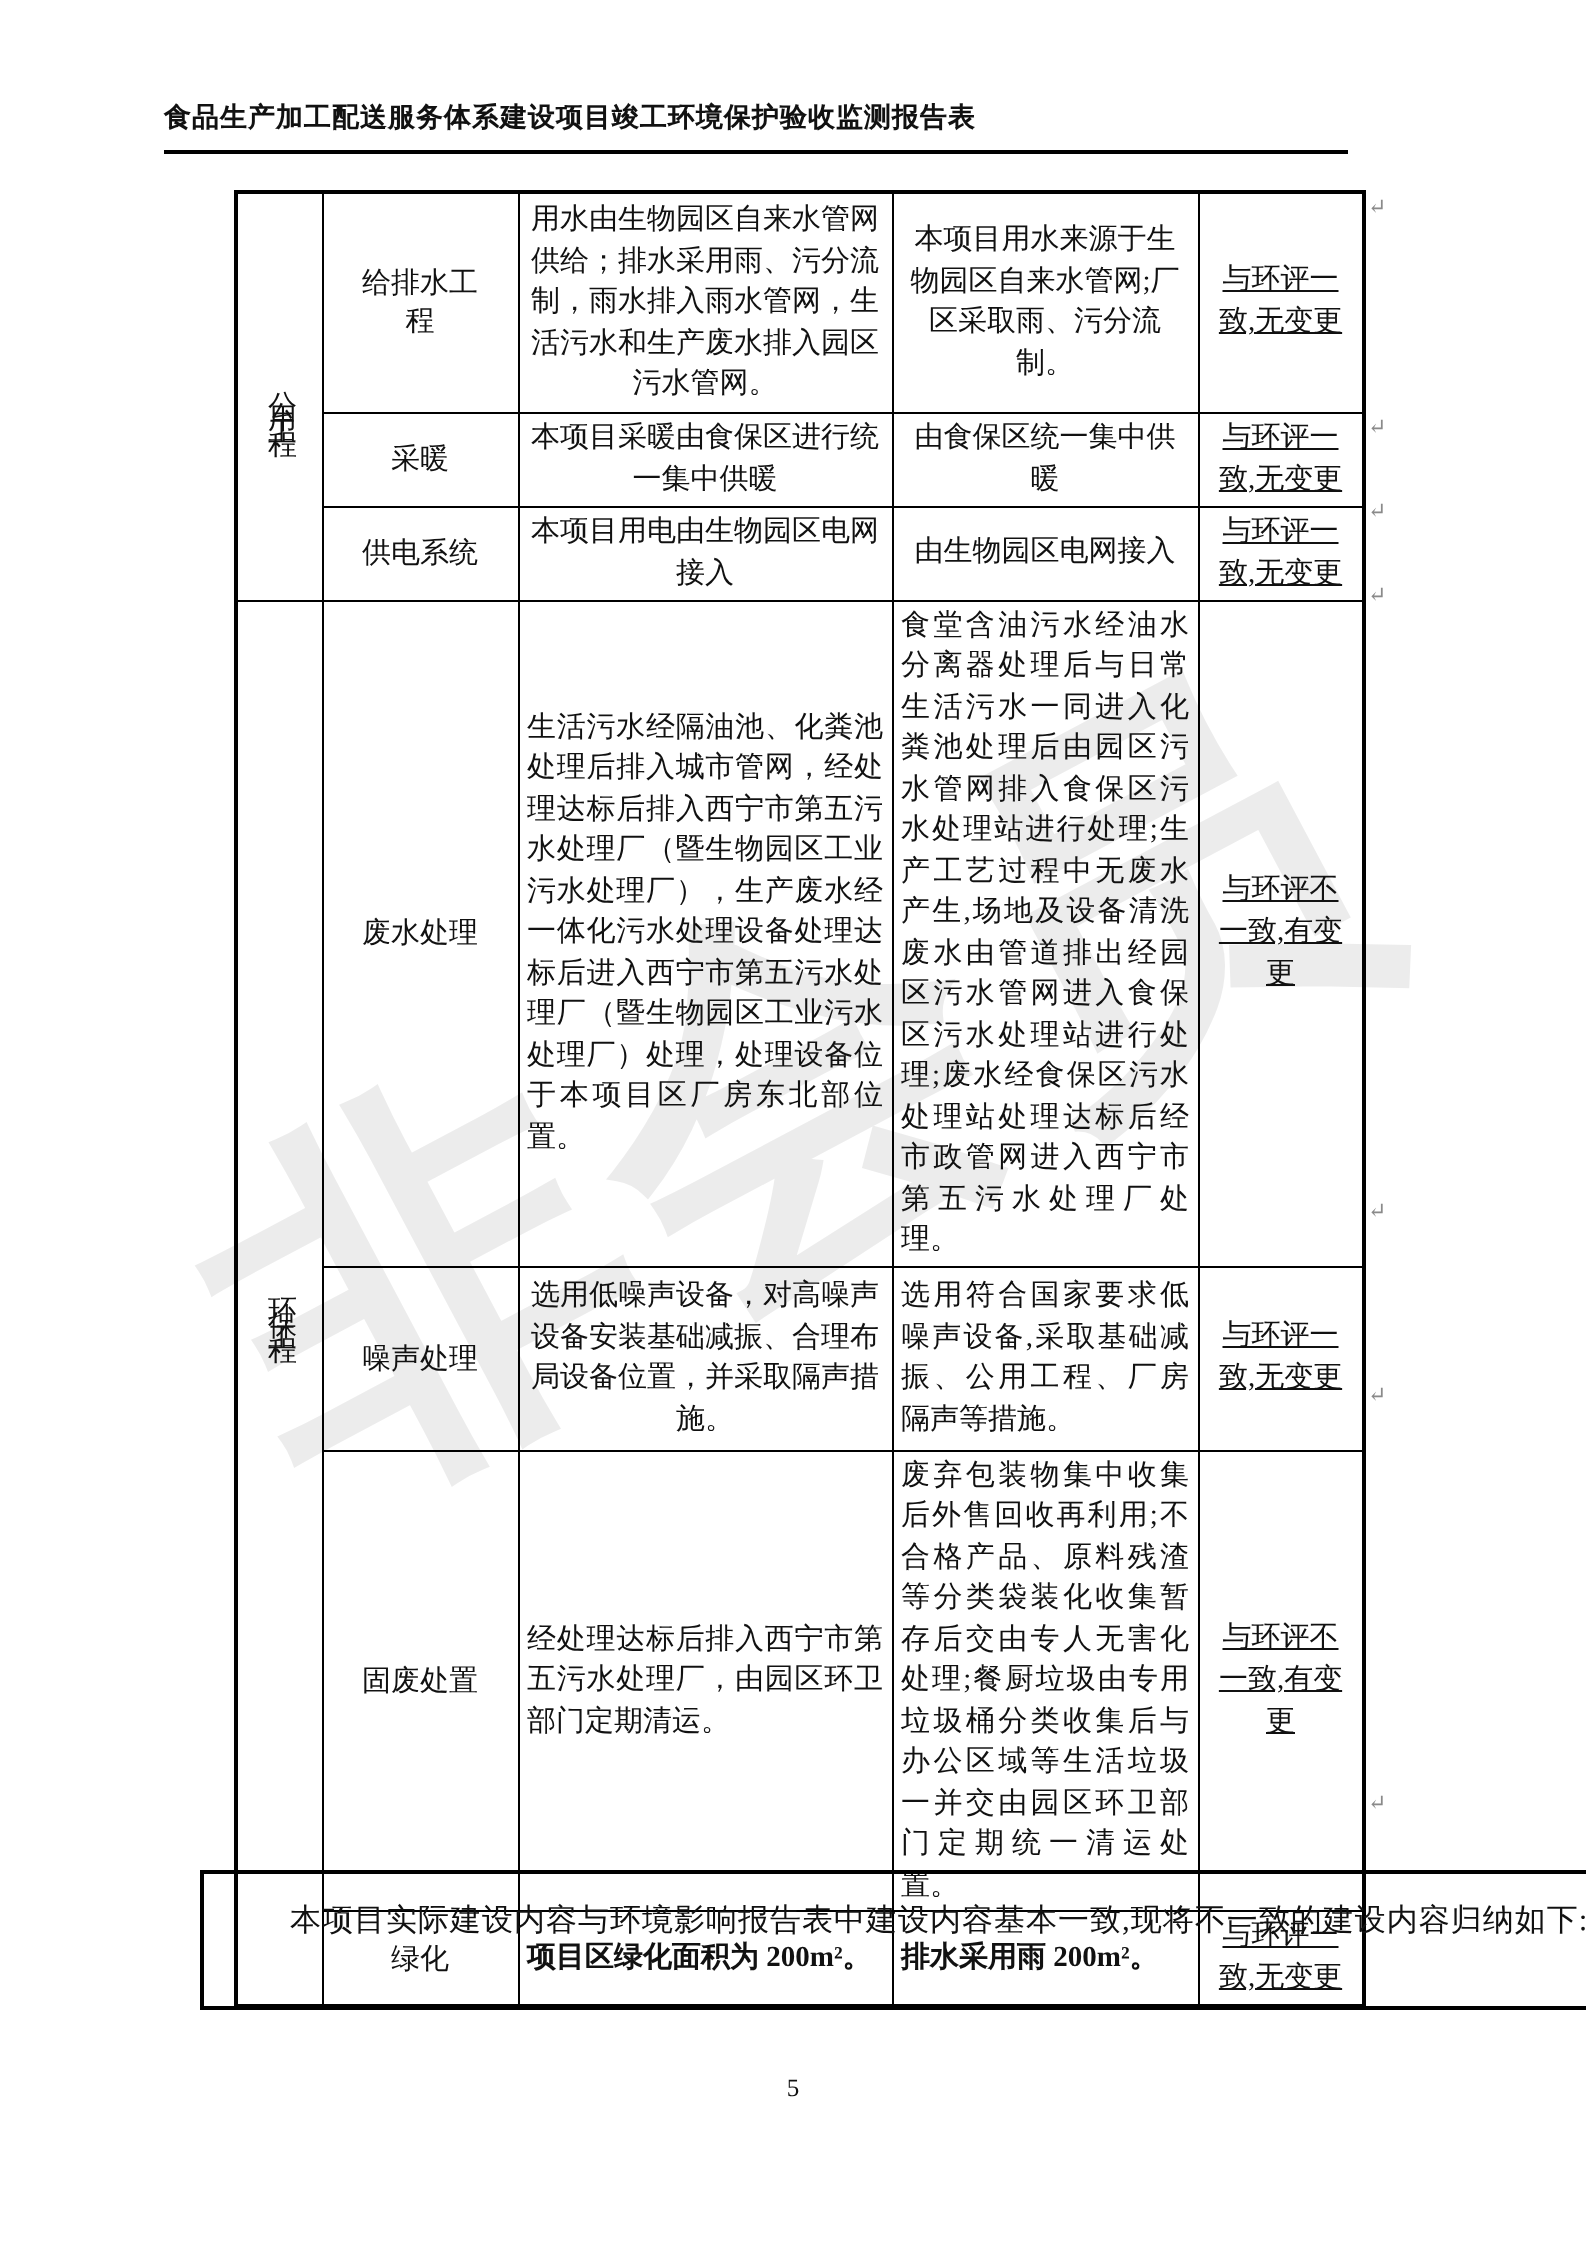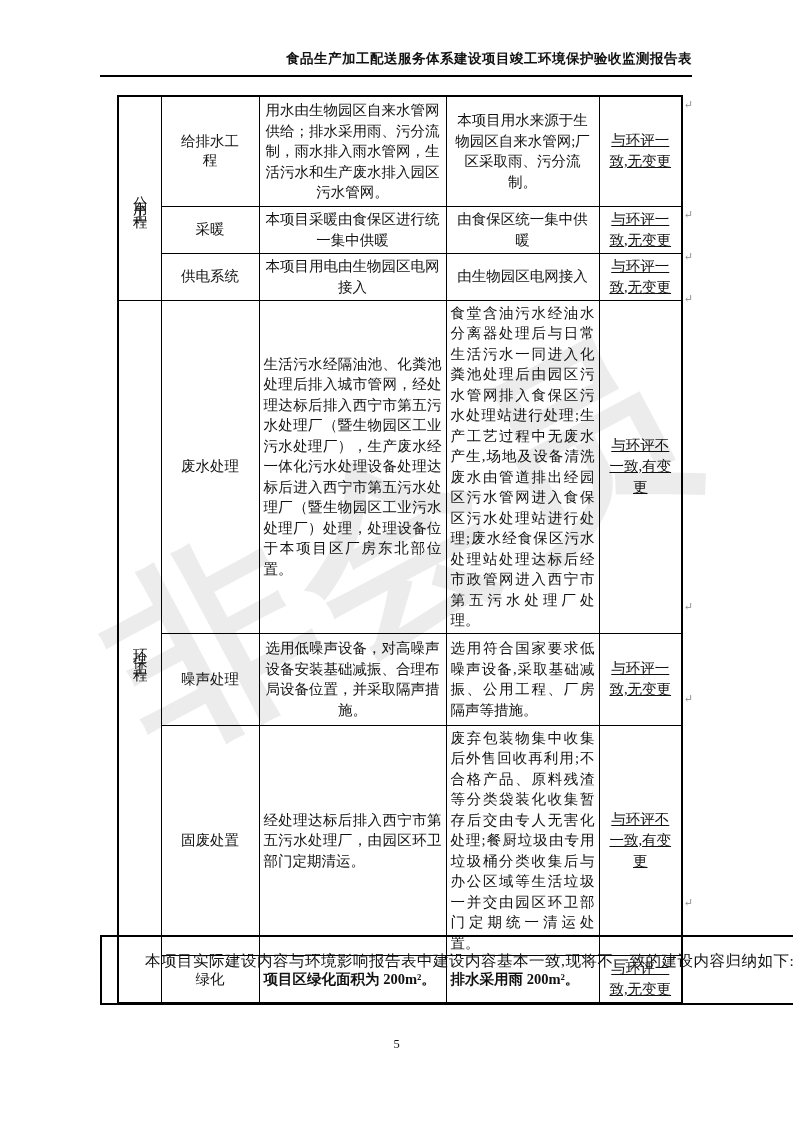--- a/index.html
+++ b/index.html
@@ -29,23 +29,23 @@
     color: #000;
     opacity: 0.07;
     transform: rotate(-28deg);
     z-index: 0;
     pointer-events: none;
     white-space: nowrap;
   }
   .doc-header {
     position: absolute;
     top: 50px;
-    left: 100px;
+    left: 82px;
     width: 592px;
-    text-align: right;
+    text-align: left;
     border-bottom: 2px solid #000;
     padding-bottom: 7px;
     z-index: 2;
   }
   .doc-header .title {
     font-size: 13.5px;
     font-weight: 600;
     letter-spacing: 0.5px;
   }
   table.cmp {

